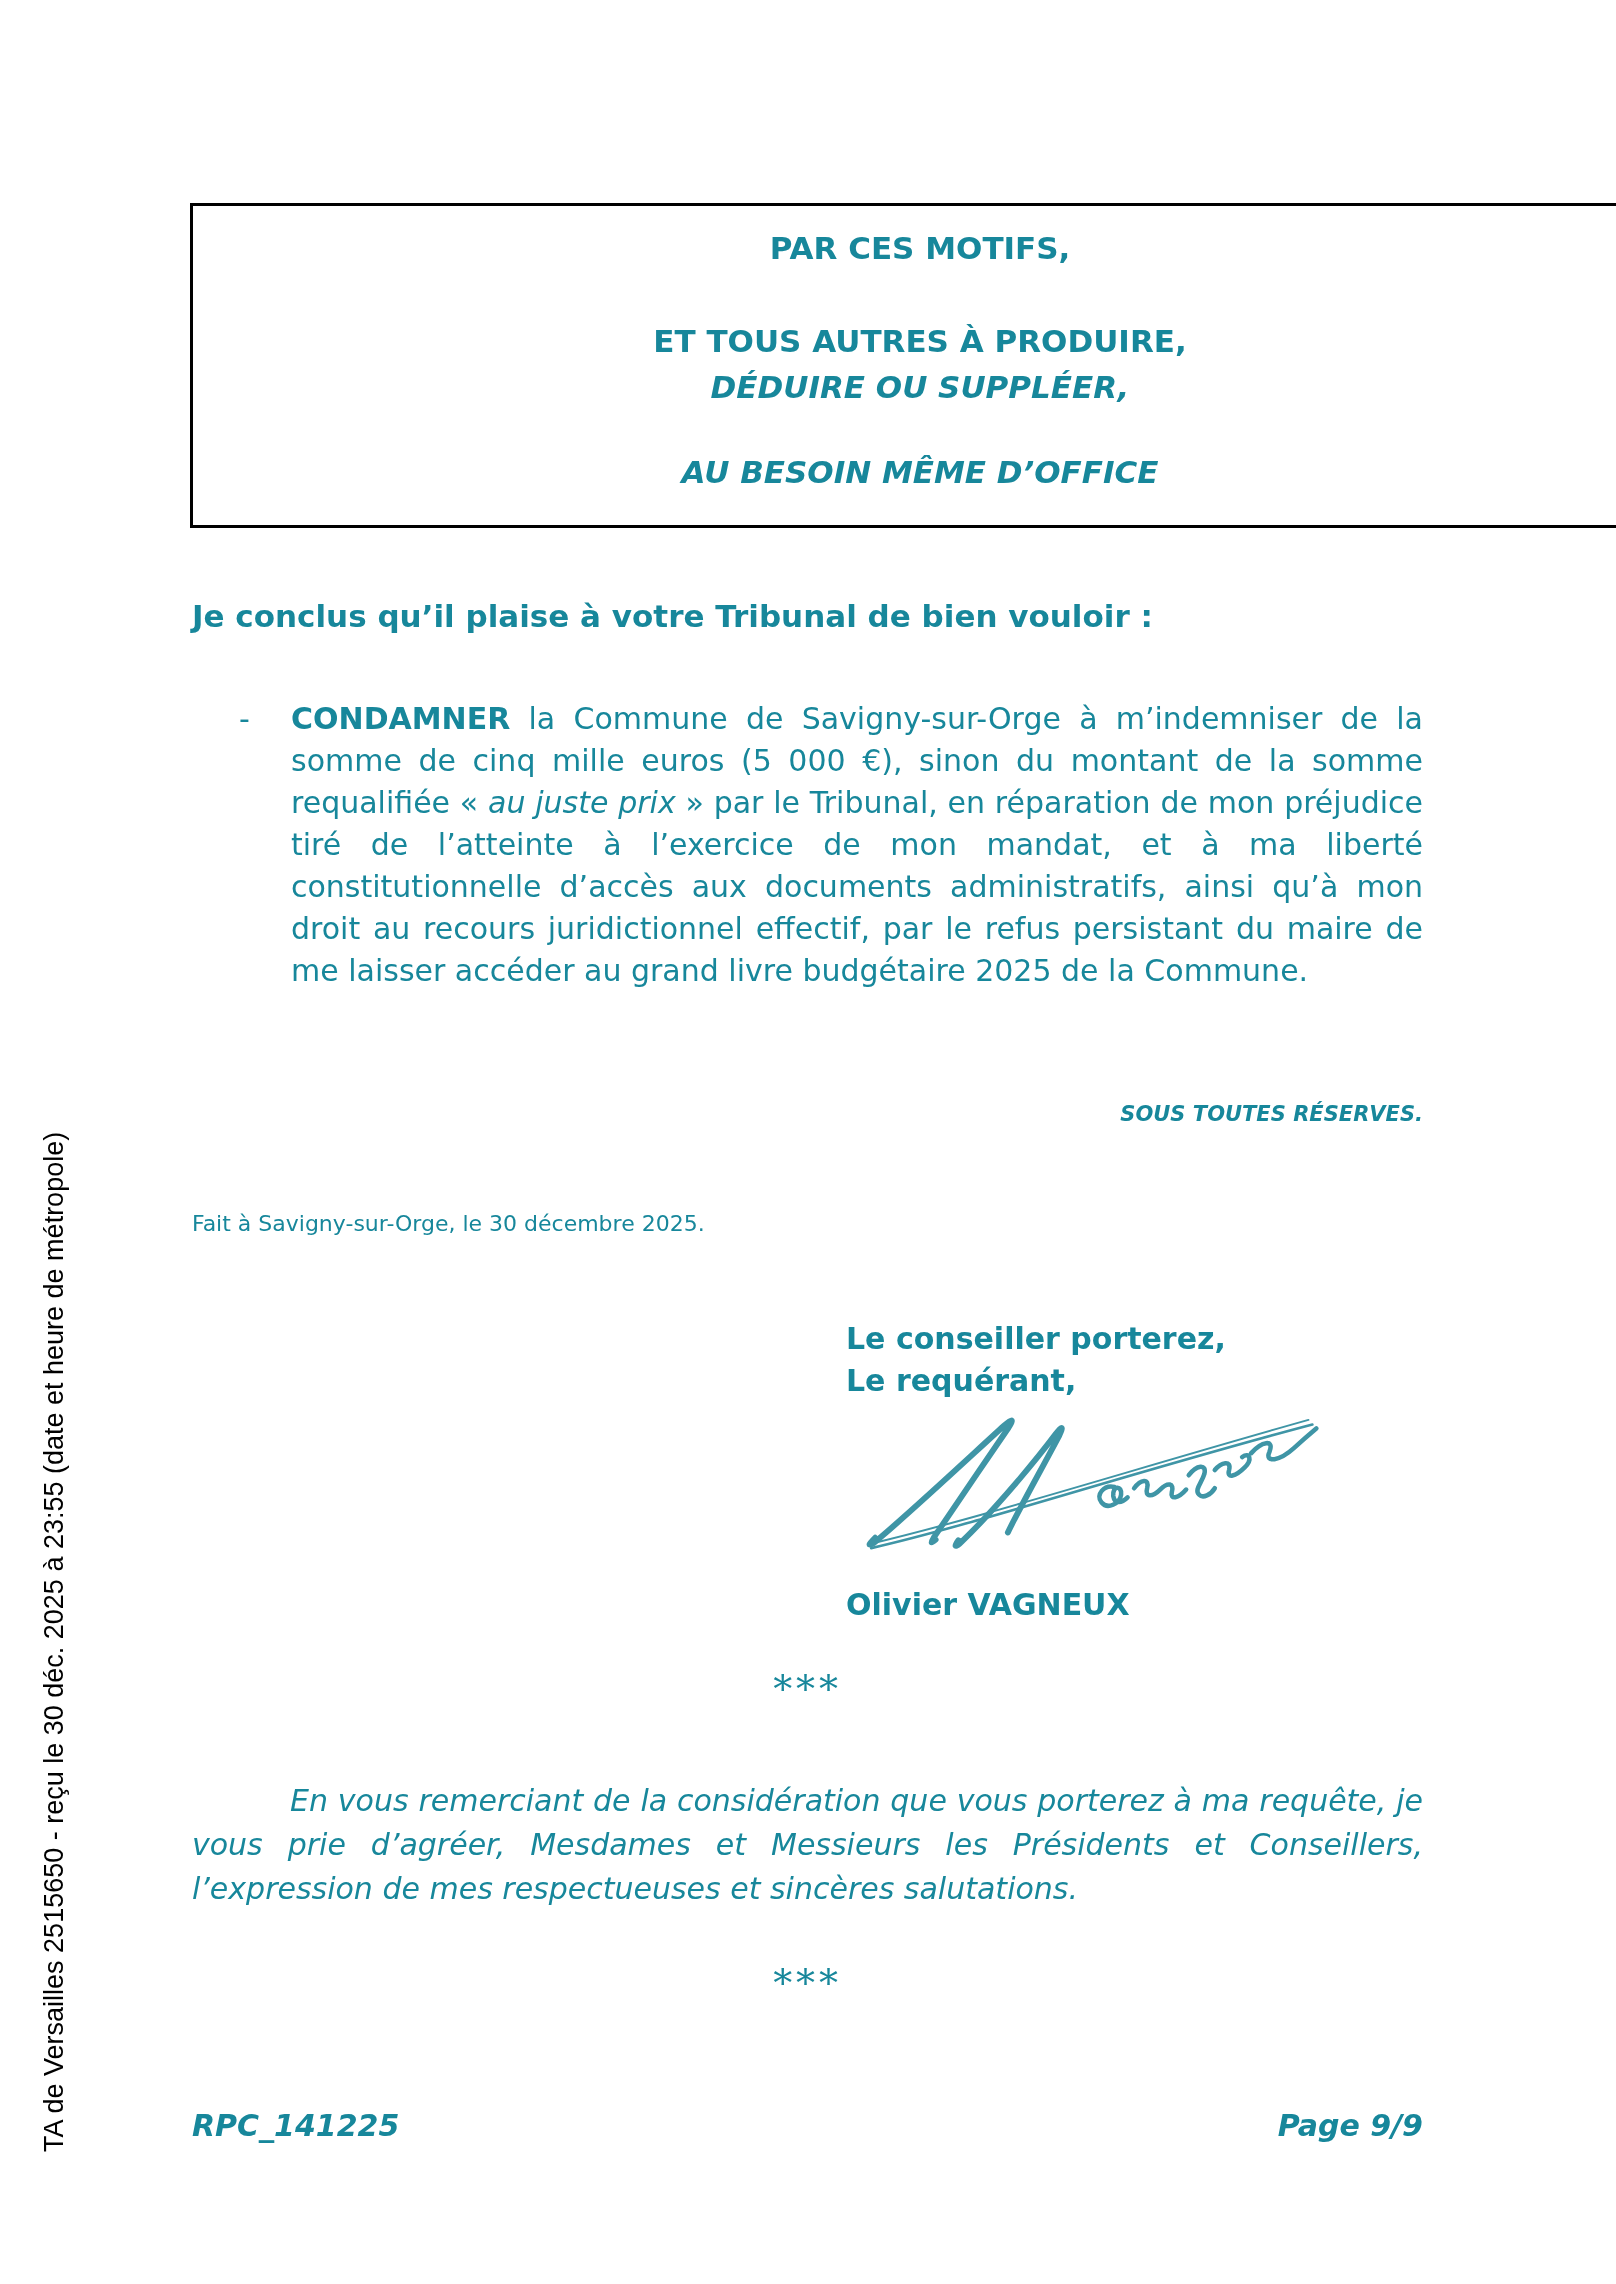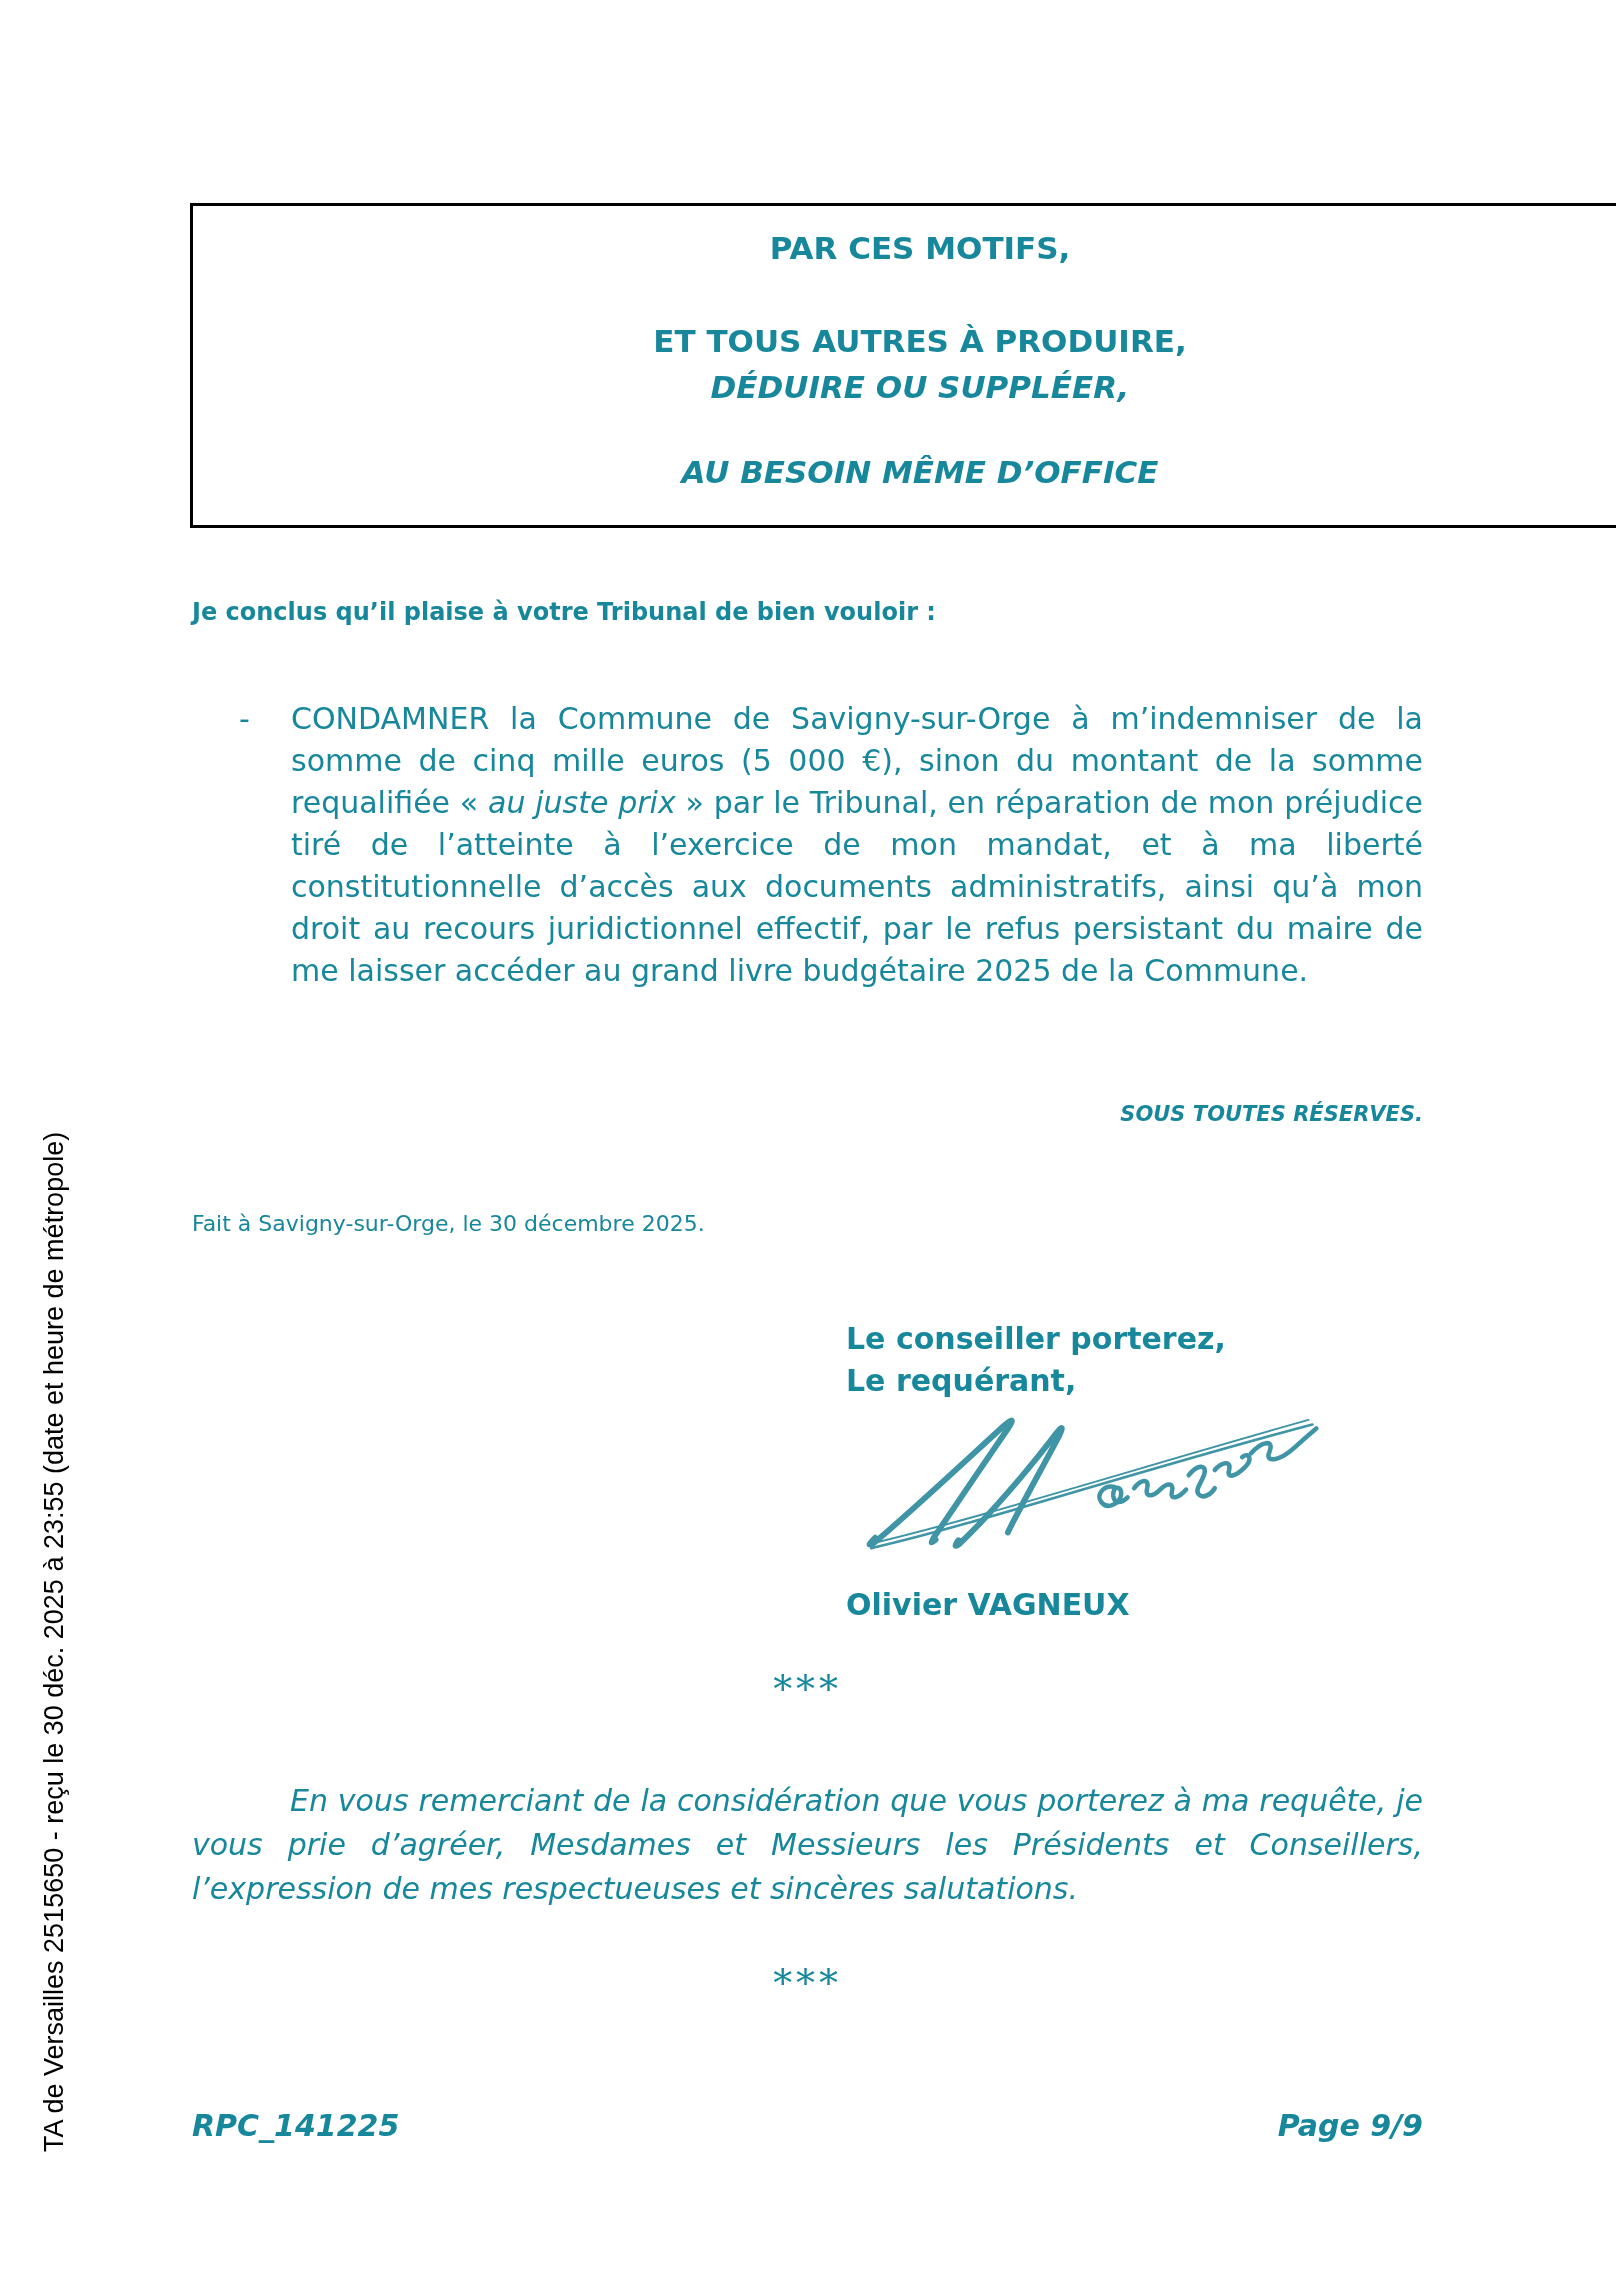--- a/index.html
+++ b/index.html
@@ -49,21 +49,21 @@
   .motifs-line.l1 { top: 25px; font-style: normal; }
   .motifs-line.l2 { top: 118px; }
   .motifs-line.l3 { top: 164px; font-style: italic; }
   .motifs-line.l4 { top: 249px; font-style: italic; }
 
   .intro {
     position: absolute;
     left: 192px;
     top: 598px;
     width: 1231px;
-    font-size: 24px;
+    font-size: 31px;
     font-weight: bold;
   }
 
   .demand {
     position: absolute;
     left: 192px;
     top: 698px;
     width: 1231px;
   }
   .demand .dash {
@@ -72,21 +72,21 @@
     top: 0;
     font-size: 30px;
     line-height: 42px;
   }
   .demand p {
     margin: 0 0 0 99px;
     font-size: 30px;
     line-height: 42px;
     text-align: justify;
   }
-  .demand .kw { font-weight: normal; }
+  .demand .kw { font-weight: bold; }
   .demand .it { font-style: italic; }
 
   .reserves {
     position: absolute;
     left: 192px;
     top: 1102px;
     width: 1231px;
     text-align: right;
     font-size: 21px;
     font-weight: bold;

